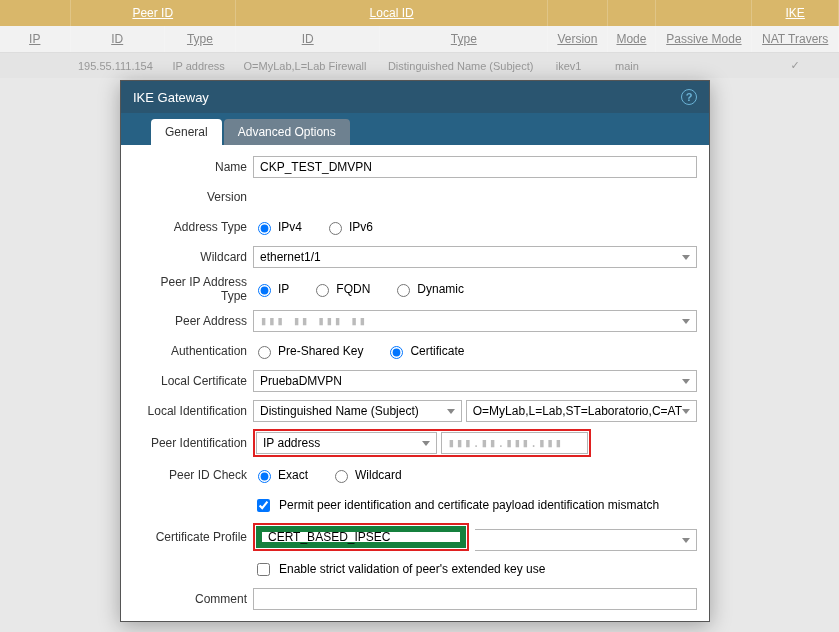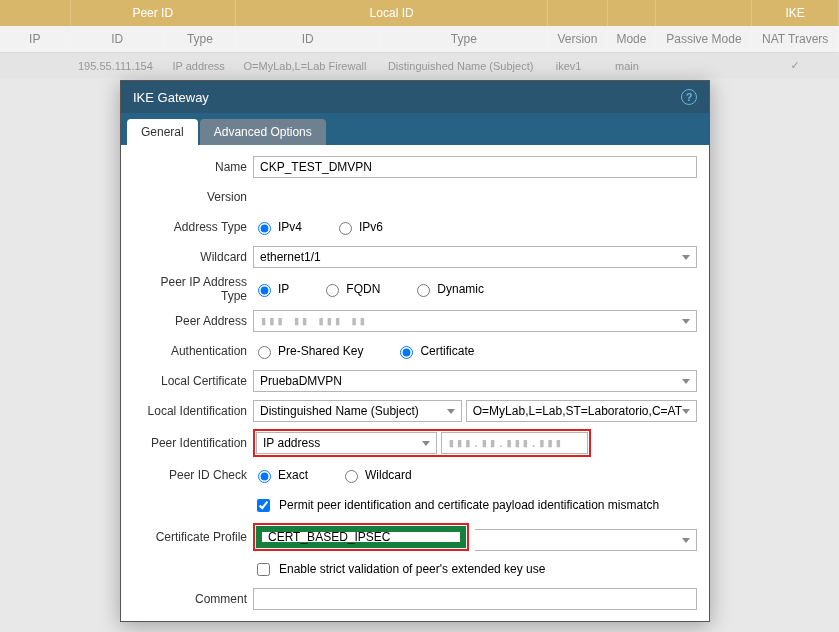--- a/index.html
+++ b/index.html
@@ -15,20 +15,21 @@
   }
   
   .bg-table { width: 100%; border-collapse: collapse; }
   .bg-table th {
     background: #d9b76a;
     color: #fff;
     font-weight: normal;
     padding: 6px 8px;
     font-size: 12px;
     border-right: 1px solid rgba(255,255,255,0.2);
+    text-decoration: underline;
   }
   .bg-table .sub th {
     background: #f2f2f2;
     color: #888;
     padding: 6px 8px;
     font-weight: normal;
     border-bottom: 1px solid #ddd;
   }
   .bg-table td {
     background: #e4e4e4;
@@ -74,21 +75,21 @@
   }
   .tab {
     padding: 6px 14px;
     background: #6e8190;
     color: #fff;
     border-radius: 4px 4px 0 0;
     margin-right: 2px;
     cursor: pointer;
     font-size: 12px;
   }
-  .tab.active { background: #fff; color: #333; }
+  .tab.active { background: #fff; color: #333; margin-left: 24px; }
   .form {
     padding: 10px 12px 4px 12px;
     background: #fff;
   }
   .row {
     display: flex;
     align-items: center;
     margin-bottom: 6px;
     min-height: 24px;
   }
@@ -114,21 +115,21 @@
     justify-content: space-between;
     cursor: pointer;
   }
   .sel .caret {
     width: 0; height: 0;
     border-left: 4px solid transparent;
     border-right: 4px solid transparent;
     border-top: 5px solid #888;
   }
   .sel.narrow { flex: 1; }
-  .radio-group { display: flex; gap: 32px; align-items: center; }
+  .radio-group { display: flex; gap: 22px; align-items: center; }
   .radio-group label { display: flex; align-items: center; gap: 4px; cursor: pointer; }
   input[type=radio], input[type=checkbox] { cursor: pointer; }
   .split { display: flex; gap: 4px; width: 100%; }
   .split > * { flex: 1; }
   .redbox { border: 2px solid #e02020; padding: 1px; }
   .blur { color: #bbb; font-family: monospace; letter-spacing: 1px;}
   .checkbox-row { display:flex; align-items:center; }
 </style>
 </head>
 <body>

